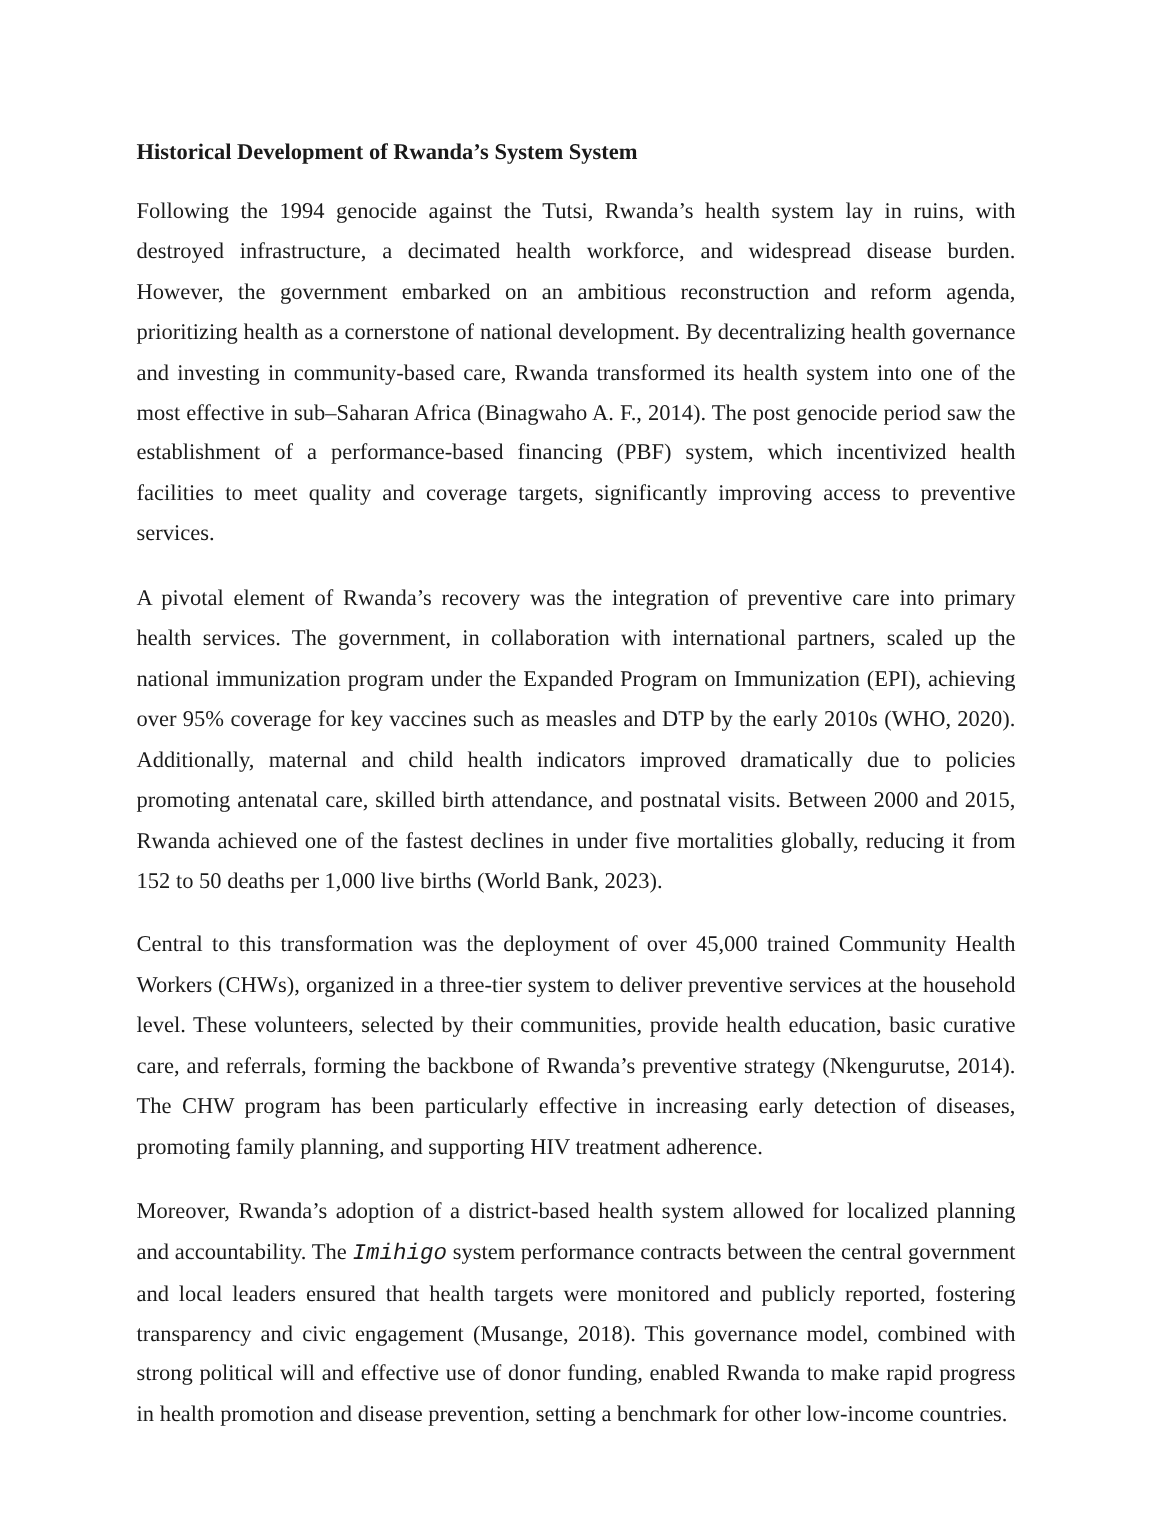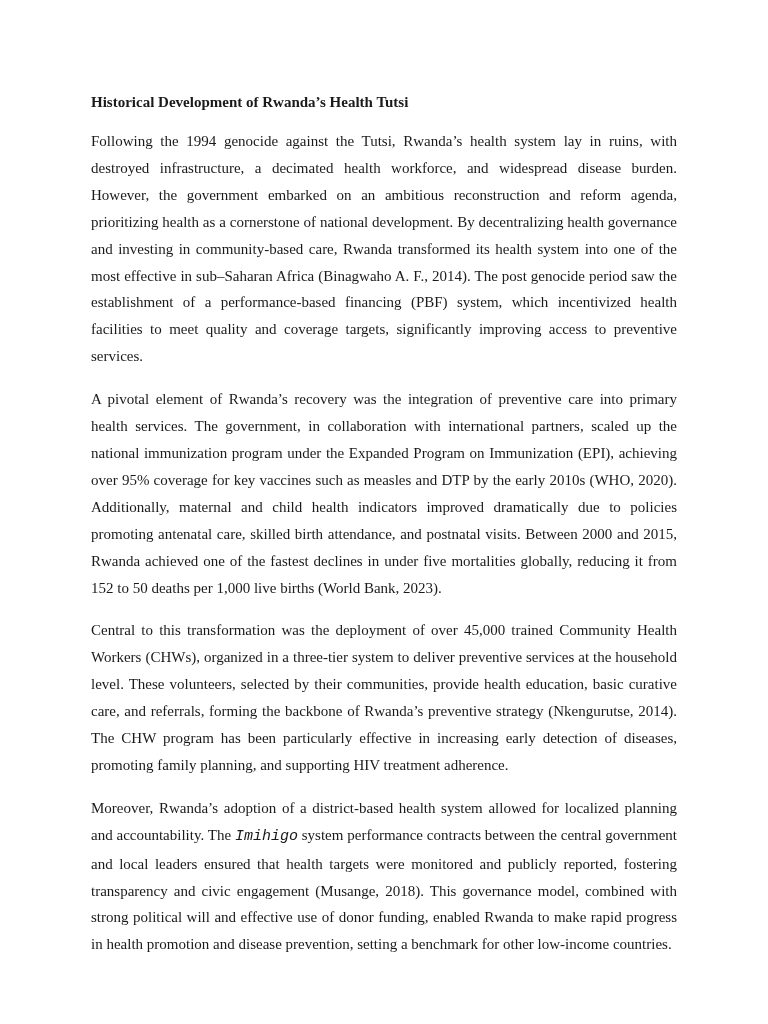--- a/index.html
+++ b/index.html
@@ -35,21 +35,21 @@
     }
     .para em {
       font-style: italic;
       font-family: Liberation Mono, monospace;
     }
   </style>
 </head>
 <body>
 
 <div class="page">
-  <div class="heading">Historical Development of Rwanda’s Health Tutsi</div>
+  <div class="heading">Historical Development of Rwanda’s System System</div>
 
   <p class="para">Following the 1994 genocide against the Tutsi, Rwanda’s health system lay in ruins, with destroyed infrastructure, a decimated health workforce, and widespread disease burden. However, the government embarked on an ambitious reconstruction and reform agenda, prioritizing health as a cornerstone of national development. By decentralizing health governance and investing in community-based care, Rwanda transformed its health system into one of the most effective in sub–Saharan Africa (Binagwaho A. F., 2014). The post genocide period saw the establishment of a performance-based financing (PBF) system, which incentivized health facilities to meet quality and coverage targets, significantly improving access to preventive services.</p>
 
   <p class="para">A pivotal element of Rwanda’s recovery was the integration of preventive care into primary health services. The government, in collaboration with international partners, scaled up the national immunization program under the Expanded Program on Immunization (EPI), achieving over 95% coverage for key vaccines such as measles and DTP by the early 2010s (WHO, 2020). Additionally, maternal and child health indicators improved dramatically due to policies promoting antenatal care, skilled birth attendance, and postnatal visits. Between 2000 and 2015, Rwanda achieved one of the fastest declines in under five mortalities globally, reducing it from 152 to 50 deaths per 1,000 live births (World Bank, 2023).</p>
 
   <p class="para">Central to this transformation was the deployment of over 45,000 trained Community Health Workers (CHWs), organized in a three-tier system to deliver preventive services at the household level. These volunteers, selected by their communities, provide health education, basic curative care, and referrals, forming the backbone of Rwanda’s preventive strategy (Nkengurutse, 2014). The CHW program has been particularly effective in increasing early detection of diseases, promoting family planning, and supporting HIV treatment adherence.</p>
 
   <p class="para"><span>Moreover, Rwanda’s adoption of a district-based health system allowed for localized planning and accountability. The </span><em>Imihigo</em><span> system performance contracts between the central government and local leaders ensured that health targets were monitored and publicly reported, fostering transparency and civic engagement (Musange, 2018). This governance model, combined with strong political will and effective use of donor funding, enabled Rwanda to make rapid progress in health promotion and disease prevention, setting a benchmark for other low-income countries.</span></p>
 </div>
 

